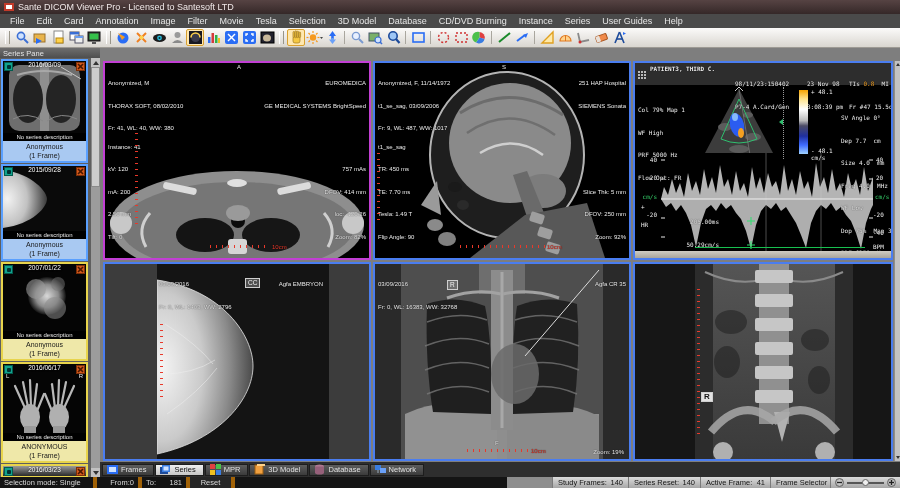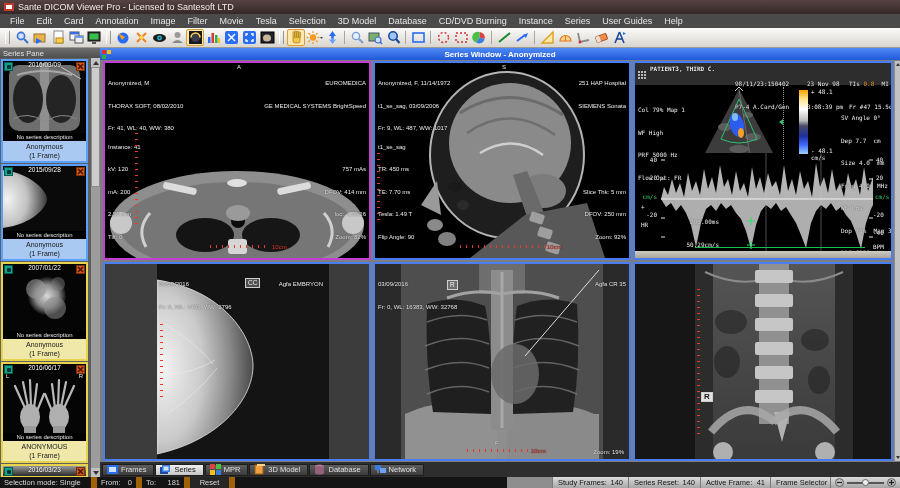--- a/index.html
+++ b/index.html
@@ -53,21 +53,21 @@
   .usbar{position:absolute;width:9px;height:64px;z-index:5;background:linear-gradient(#f5a200 0%,#ffe38a 14%,#ffffff 30%,#b9b9b9 48%,#4c4c66 56%,#1f2f9e 72%,#3f6bff 86%,#9fd2ff 100%);}
   .usstrip{position:absolute;left:0;right:0;bottom:0;height:7px;background:linear-gradient(#cfccc4,#a8a49a);z-index:7;}
   .marker-box{position:absolute;z-index:6;font-size:6.5px;color:#f2f2f2;background:rgba(150,150,150,.45);border:1px solid #cfcfcf;padding:0 2px;line-height:8px;}
   .rscroll{position:absolute;left:794px;top:1px;width:6px;height:400px;background:#c3c3c3;border-left:1px solid #8d8d8d;box-sizing:border-box;}
   
   .tabbar{position:absolute;left:0;top:414px;width:800px;height:15px;background:#2e2e2e;display:flex;align-items:center;padding-left:2px;box-sizing:border-box;gap:1px;}
   .tab{display:inline-flex;align-items:center;gap:3px;font-size:7.5px;color:#e0e0e0;background:linear-gradient(#5d5d5d,#3b3b3b);border:1px solid #1d1d1d;padding:1px 7px 1px 4px;height:12px;box-sizing:border-box;}
   .tab.active{background:linear-gradient(#efefef,#c6c6c6);color:#101010;}
   
   .sb{position:absolute;left:0;top:477px;width:900px;height:11px;display:flex;background:#101010;font-size:7.5px;z-index:9;}
-  .sbd{color:#d9d9d9;background:#141414;border-right:6px solid #a16207;display:flex;align-items:center;padding:0 4px;box-sizing:border-box;white-space:nowrap;overflow:hidden;}
+  .sbd{color:#d9d9d9;background:#141414;border-right:4px solid #a16207;display:flex;align-items:center;padding:0 4px;box-sizing:border-box;white-space:nowrap;overflow:hidden;}
   .sbl{color:#141414;background:linear-gradient(#dcdcdc,#a7a7a7);border-right:1px solid #7a7a7a;display:flex;align-items:center;justify-content:space-between;padding:0 5px;box-sizing:border-box;white-space:nowrap;overflow:hidden;}
   .sbdim{background:#8e8e8e;border-right:1px solid #7a7a7a;}
   .slider{display:flex;align-items:center;gap:3px;background:linear-gradient(#dcdcdc,#a7a7a7);padding:0 4px;box-sizing:border-box;flex:1;}
   .strack{flex:1;height:2px;background:#565656;position:relative;}
   .sknob{position:absolute;left:40%;top:-3px;width:7px;height:7px;border-radius:50%;background:#efefef;border:1px solid #666;box-sizing:border-box;}
   .sbtn{width:9px;height:9px;border-radius:50%;background:radial-gradient(#e8e8e8,#9a9a9a);border:1px solid #666;box-sizing:border-box;display:flex;align-items:center;justify-content:center;}
 </style>
 </head>
 <body>
 
@@ -503,29 +503,20 @@
         <span class="tri-up"></span>
       </div>
     <div class="pthumb"></div>
     <div class="parr" style="bottom:0;">
         <span class="tri-dn"></span>
       </div>
   </div>
 </div>
 
 <div class="main">
-  <div class="swtitle">
-    <span class="swicon"><svg width="9" height="9">
-          <rect x="0" y="0" width="4" height="4" fill="#e03030"></rect>
-          <rect x="5" y="0" width="4" height="4" fill="#f0c020"></rect>
-          <rect x="0" y="5" width="4" height="4" fill="#30b040"></rect>
-          <rect x="5" y="5" width="4" height="4" fill="#3060e0"></rect>
-        </svg></span>
-    <span>Series Window - Anonymized</span>
-  </div>
 
   <div class="grid">
 
     <div class="cell sel" style="left:3px;top:1px;width:268px;height:199px;">
       <svg class="cimg" width="264" height="195">
           <rect width="264" height="195" fill="#000"></rect>
           <ellipse cx="132" cy="162" rx="127" ry="54" fill="#8e8e8e"></ellipse>
           <ellipse cx="132" cy="164" rx="117" ry="45" fill="#767676"></ellipse>
           <circle cx="16" cy="160" r="11" fill="#c8c8c8"></circle>
           <circle cx="248" cy="160" r="11" fill="#c8c8c8"></circle>
@@ -901,21 +892,21 @@
           <rect x="5" y="4" width="6" height="5" fill="#6aa0f8"></rect>
           <line x1="3" y1="6" x2="3" y2="9" stroke="#9ab"></line>
         </svg>
         <span>Network</span>
       </span>
   </div>
 </div>
 
 <div class="sb">
   <div class="sbd" style="width:97px;">Selection mode: Single</div>
-  <div class="sbd" style="width:45px;justify-content:space-between;">
+  <div class="sbd" style="width:45px;justify-content:flex-end;">
       <span>From:</span>
       <span>0</span>
     </div>
   <div class="sbd" style="width:48px;justify-content:space-between;">
       <span>To:</span>
       <span>181</span>
     </div>
   <div class="sbd" style="width:45px;background:#262626;justify-content:center;">Reset</div>
   <div class="sbd" style="width:272px;border-right:none;"></div>
   <div class="sbdim" style="width:45px;"></div>

